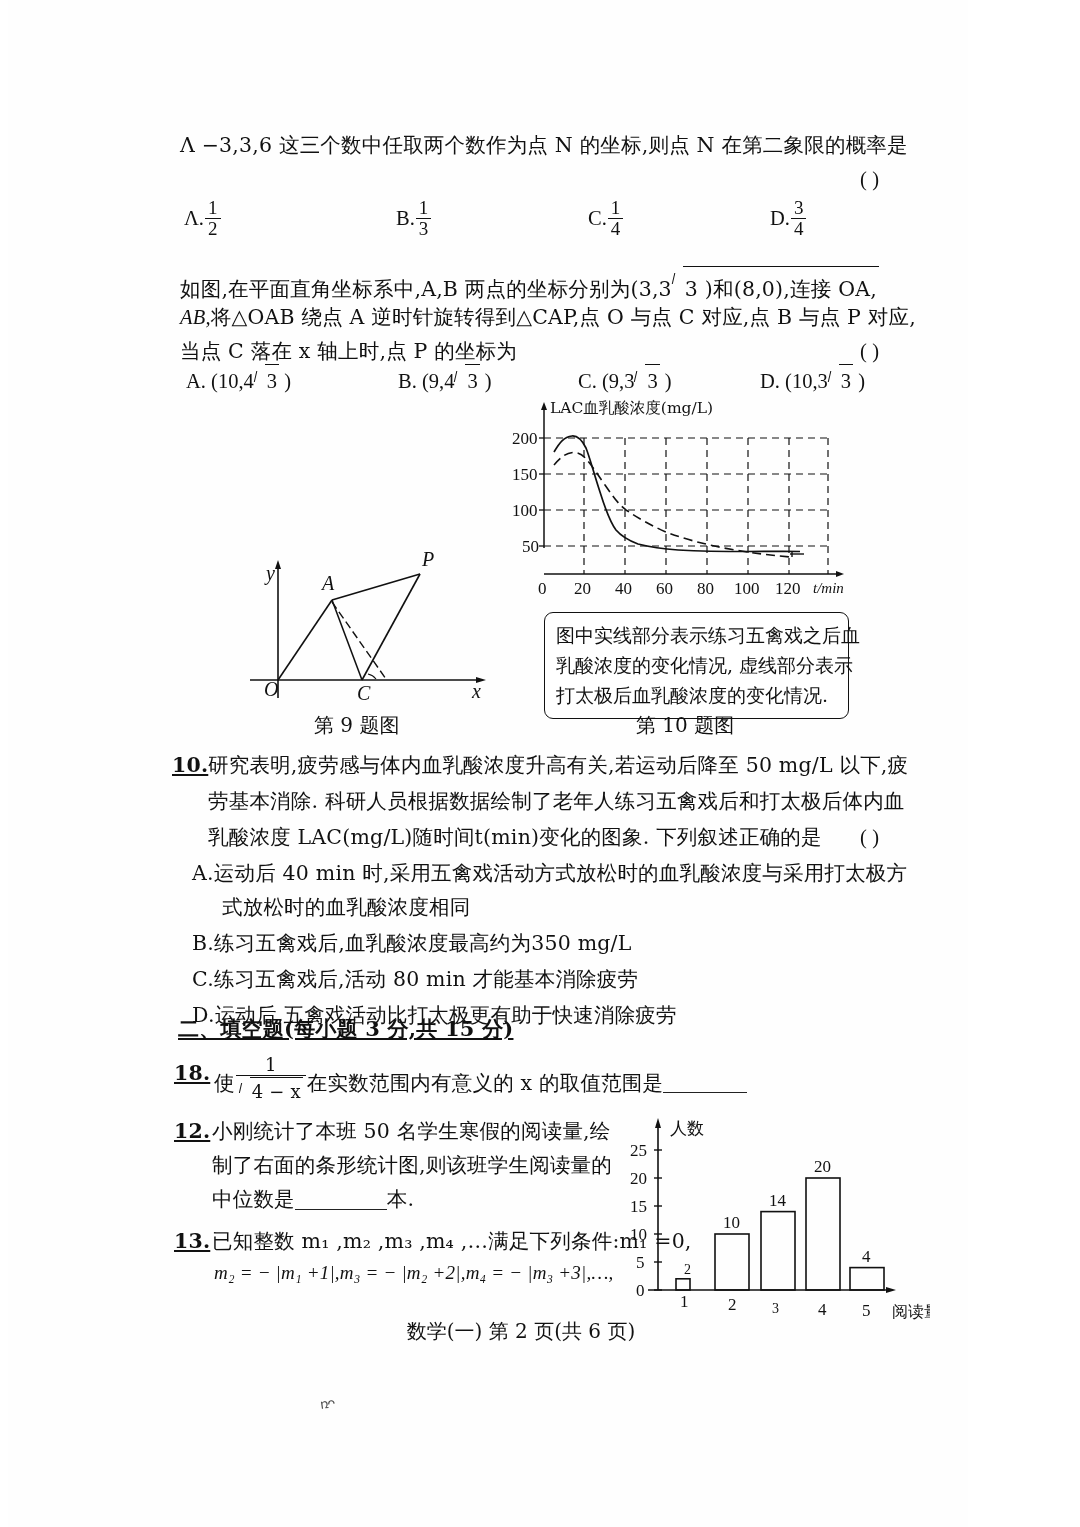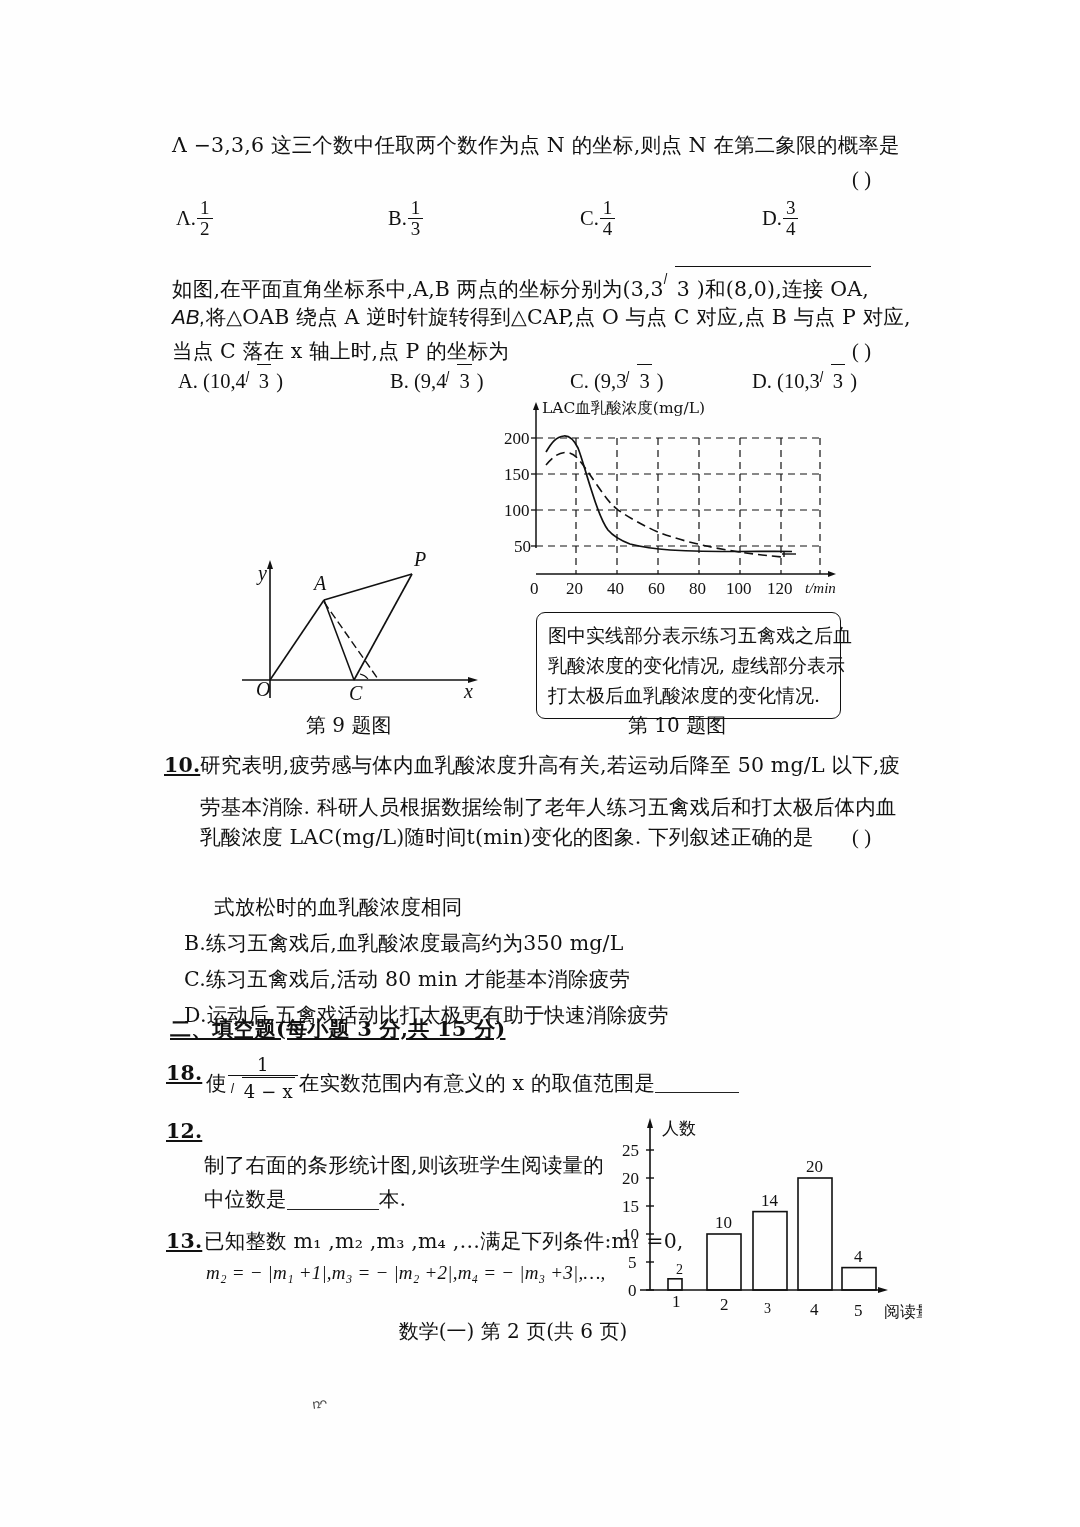--- a/index.html
+++ b/index.html
@@ -10,35 +10,35 @@
   body {
     width: 1080px;
     height: 1527px;
     position: relative;
     font-family: "Liberation Serif", "DejaVu Serif", serif;
     color: #111111;
     overflow: hidden;
   }
   .page {
     position: absolute;
-    left: 0; top: 0;
+    left: 8px; top: 0;
     width: 960px;
     height: 1527px;
     background: #fefefe;
   }
   
   .blk {
     position: absolute;
     font-size: 20.5px;
     line-height: 34px;
     letter-spacing: 0.2px;
     white-space: nowrap;
   }
   .cjk { font-family: "DejaVu Serif", "Liberation Serif", serif; }
-  .ital { font-style: italic; font-family: Liberation Sans, sans-serif; margin-top: 32px; }
+  .ital { font-style: italic; font-family: Liberation Serif, serif; margin-top: 32px; }
   .bold { font-weight: bold; text-decoration: underline; }
 
   
   .frac {
     display: inline-block;
     vertical-align: -0.52em;
     text-align: center;
     font-size: 19px;
     line-height: 1.05;
     margin: 0 1px;
@@ -281,30 +281,33 @@
   <div class="caption" style="left:628px; top:712px;">
     <span>第 10 题图</span>
   </div>
 
   <div class="blk bold" style="left:164px; top:748px; font-family:'DejaVu Serif',serif;">
     <span>10.</span>
   </div>
   <div class="blk cjk" style="left:200px; top:748px;">
     <span>研究表明,疲劳感与体内血乳酸浓度升高有关,若运动后降至 50  mg/L 以下,疲</span>
   </div>
-  <div class="blk cjk" style="left:200px; top:784px;margin-top:6px;">
+  <div class="blk cjk" style="left:200px; top:784px;">
     <span>劳基本消除. 科研人员根据数据绘制了老年人练习五禽戏后和打太极后体内血</span>
   </div>
   <div class="blk cjk" style="left:200px; top:820px;">
     <span>乳酸浓度 LAC(mg/L)随时间t(min)变化的图象. 下列叙述正确的是</span>
   </div>
   <div class="blk" style="left:852px; top:820px; font-family:'Liberation Serif',serif;">
     <span>(        )</span>
   </div>
 
+  <div class="blk" style="left:184px; top:856px;">
+    <span class="cjk">A.</span><span class="cjk">运动后 40  min 时,采用五禽戏活动方式放松时的血乳酸浓度与采用打太极方</span>
+  </div>
   <div class="blk cjk" style="left:214px; top:890px;">
     <span>式放松时的血乳酸浓度相同</span>
   </div>
   <div class="blk" style="left:184px; top:926px;">
     <span class="cjk">B.</span><span class="cjk">练习五禽戏后,血乳酸浓度最高约为350 mg/L</span>
   </div>
   <div class="blk" style="left:184px; top:962px;">
     <span class="cjk">C.</span><span class="cjk">练习五禽戏后,活动 80  min 才能基本消除疲劳</span>
   </div>
   <div class="blk" style="left:184px; top:998px;">
@@ -317,20 +320,23 @@
 
   <div class="blk bold" style="left:166px; top:1056px; font-family:'DejaVu Serif',serif;">
     <span>18.</span>
   </div>
   <div class="blk cjk" style="left:206px; top:1056px;">
     <span>使</span><span class="frac" style="font-size:18px; vertical-align:-0.45em;"><span class="num">1</span><span class="den" style="padding-top:1px;"><span class="rad"><span class="bar">4 − x</span></span></span></span><span>在实数范围内有意义的 x 的取值范围是</span><span class="blank" style="width:84px;"></span>
   </div>
 
   <div class="blk bold" style="left:166px; top:1114px; font-family:'DejaVu Serif',serif;">
     <span>12.</span>
+  </div>
+  <div class="blk cjk" style="left:204px; top:1114px;">
+    <span>小刚统计了本班 50 名学生寒假的阅读量,绘</span>
   </div>
   <div class="blk cjk" style="left:204px; top:1148px;">
     <span>制了右面的条形统计图,则该班学生阅读量的</span>
   </div>
   <div class="blk cjk" style="left:204px; top:1182px;">
     <span>中位数是</span><span class="blank" style="width:92px;"></span><span>本.</span>
   </div>
 
   <div class="blk bold" style="left:166px; top:1224px; font-family:'DejaVu Serif',serif;">
     <span>13.</span>

